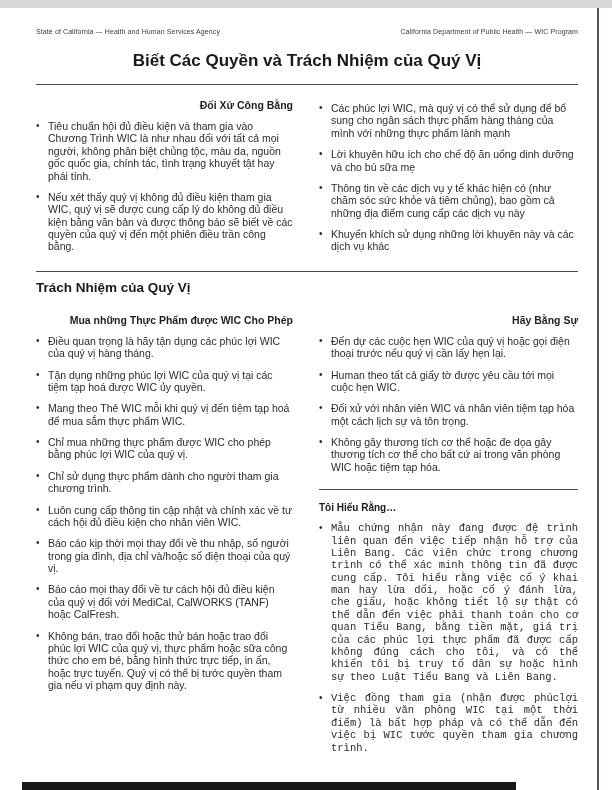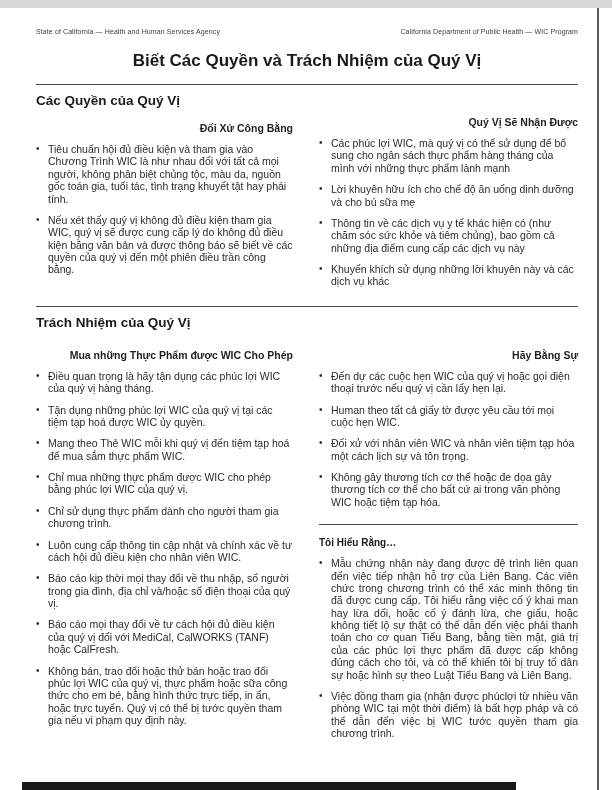--- a/index.html
+++ b/index.html
@@ -27,21 +27,21 @@
   .cols.c2{margin-top:19px;}
   .col{flex:none;}
   .col.l{width:257px;}
   .col.r{width:259px;}
   h3.sub{margin:0;font-size:10.5px;font-weight:bold;color:#1f1f1f;text-align:right;}
   h3.sub.off{margin-top:6px;}
   h3.sub.gap{margin-top:14px;}
   .bullet{display:flex;gap:5px;margin-top:9px;font-size:10.5px;line-height:1.18;}
   .bullet .b{flex:none;width:7px;font-size:10px;color:#2b2b2b;}
   .bullet .t{flex:1;}
-  .bullet.just .t{text-align:justify;}
+  .bullet.just .t{text-align:justify;font-family:Liberation Mono, monospace;}
 </style>
 </head>
 <body>
 
 <div class="scan">
   <div class="top-strip"></div>
   <div class="right-line"></div>
   <div class="bottom-band"></div>
 
   <div class="content">
@@ -49,37 +49,35 @@
     <div class="hdr">
       <span>State of California — Health and Human Services Agency</span>
       <span>California Department of Public Health — WIC Program</span>
     </div>
 
     <h1 class="title">Biết Các Quyền và Trách Nhiệm của Quý Vị</h1>
 
     <div class="hr"></div>
 
     <div class="section">
-      <h2 class="sec">Các Quyền của Quý Vị</h2>
       <div class="cols">
 
         <div class="col l">
           <h3 class="sub off">Đối Xử Công Bằng</h3>
           <div class="bullet">
             <span class="b">•</span>
-            <span class="t">Tiêu chuẩn hội đủ điều kiện và tham gia vào Chương Trình WIC là như nhau đối với tất cả mọi người, không phân biệt chủng tộc, màu da, nguồn gốc toán gia, tuổi tác, tình trạng khuyết tật hay phái tính.</span>
+            <span class="t">Tiêu chuẩn hội đủ điều kiện và tham gia vào Chương Trình WIC là như nhau đối với tất cả mọi người, không phân biệt chủng tộc, màu da, nguồn gốc quốc gia, chính tác, tình trạng khuyết tật hay phái tính.</span>
           </div>
           <div class="bullet">
             <span class="b">•</span>
             <span class="t">Nếu xét thấy quý vị không đủ điều kiện tham gia WIC, quý vị sẽ được cung cấp lý do không đủ điều kiện bằng văn bản và được thông báo sẽ biết về các quyền của quý vị đến một phiên điều trần công bằng.</span>
           </div>
         </div>
 
         <div class="col r">
-          <h3 class="sub">Quý Vị Sẽ Nhận Được</h3>
           <div class="bullet">
             <span class="b">•</span>
             <span class="t">Các phúc lợi WIC, mà quý vị có thể sử dụng để bổ sung cho ngân sách thực phẩm hàng tháng của mình với những thực phẩm lành mạnh</span>
           </div>
           <div class="bullet">
             <span class="b">•</span>
             <span class="t">Lời khuyên hữu ích cho chế độ ăn uống dinh dưỡng và cho bú sữa mẹ</span>
           </div>
           <div class="bullet">
             <span class="b">•</span>

